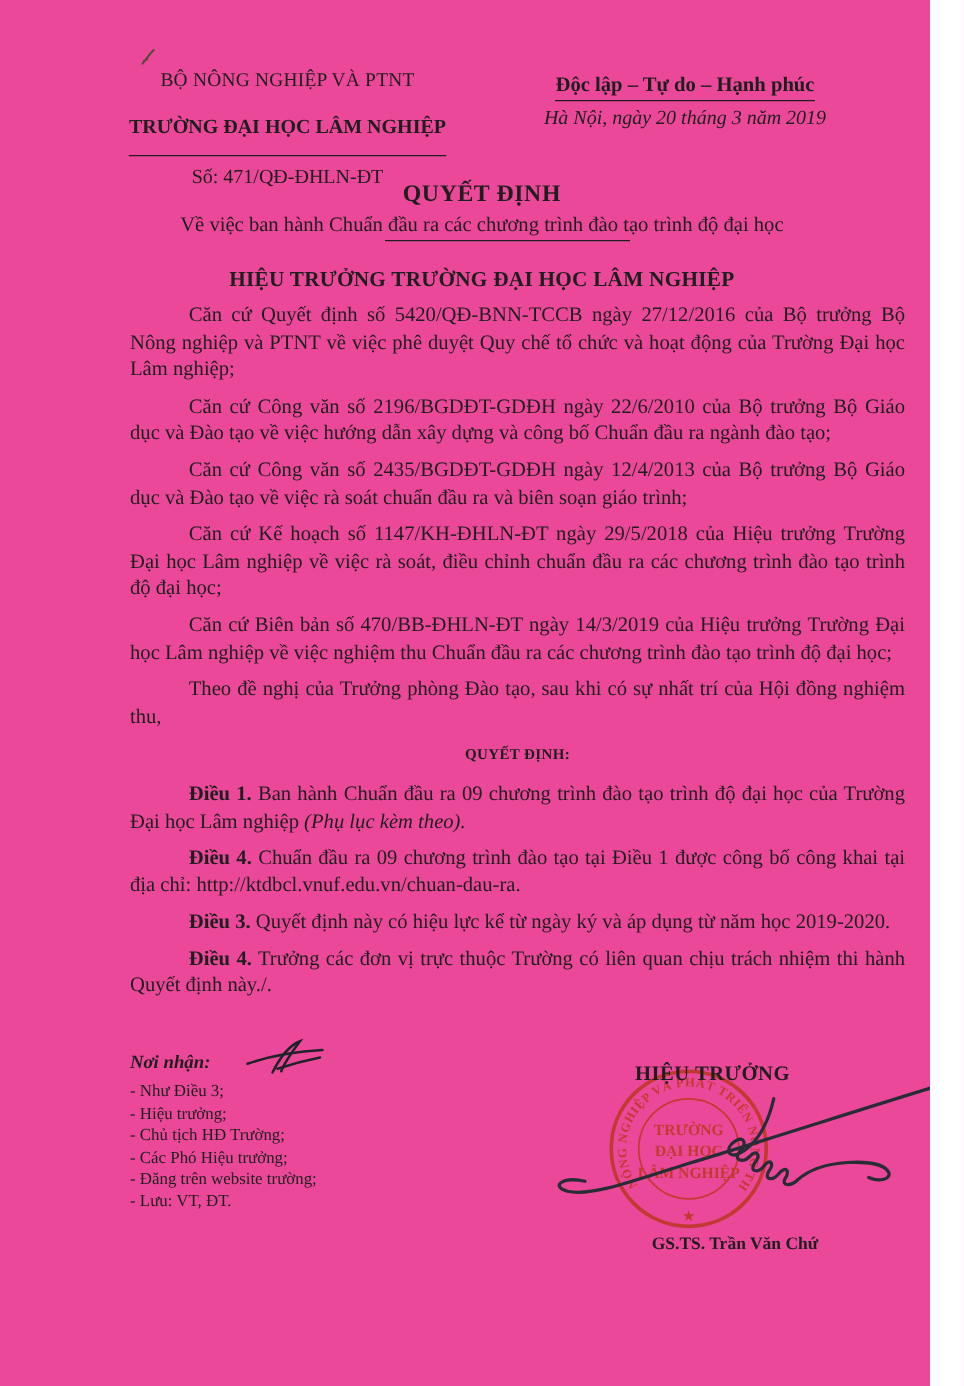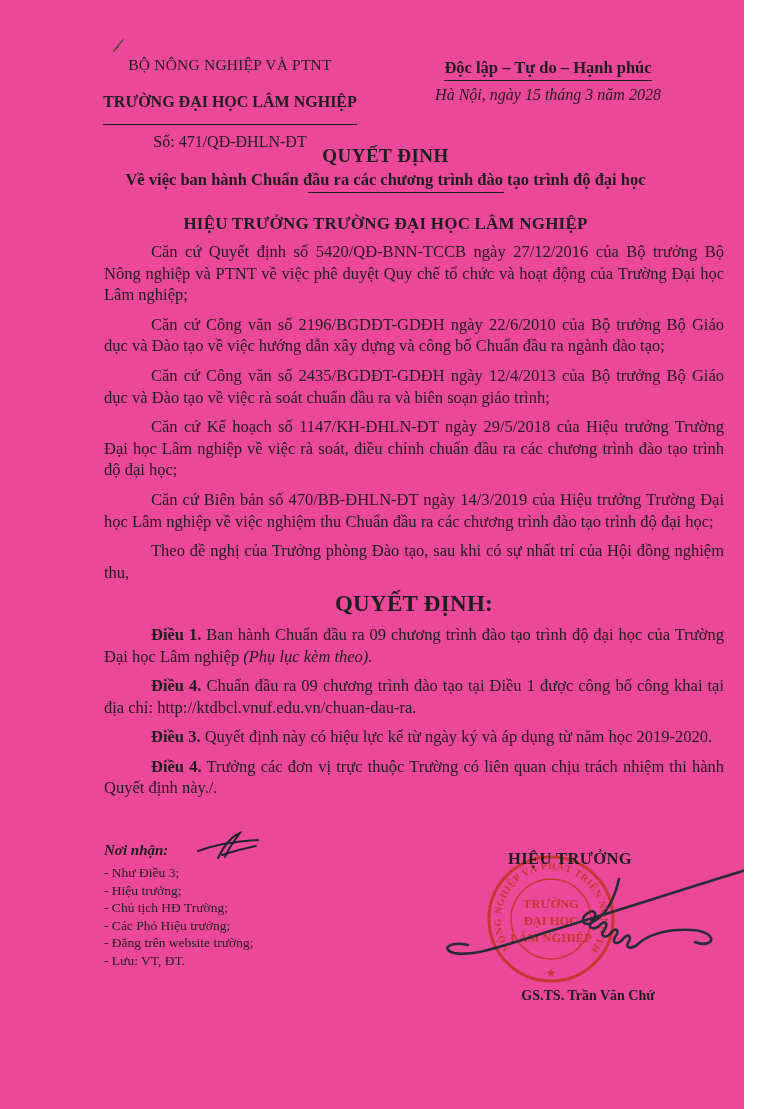--- a/index.html
+++ b/index.html
@@ -12,27 +12,27 @@
   .hl1{font-size:15.5px;letter-spacing:.2px;}
   .hl2{font-size:16px;font-weight:bold;display:inline-block;border-bottom:1.6px solid #1e1e1e;padding-bottom:13px;margin-top:1px;}
   .hl3{font-size:16px;margin-top:8px;}
   .header-right{position:absolute;left:372px;top:54px;width:352px;text-align:center;}
   .hr1{font-size:16px;font-weight:bold;letter-spacing:.2px;}
   .hr2{font-size:16.5px;font-weight:bold;display:inline-block;border-bottom:1.6px solid #1e1e1e;padding-bottom:2px;margin-top:4px;}
   .hr3{font-size:16px;font-style:italic;margin-top:5px;}
   
   .title-block{position:absolute;left:0;top:145px;width:771px;text-align:center;}
   .doc-title{font-size:19px;font-weight:bold;letter-spacing:.5px;}
-  .doc-subtitle{font-size:16.5px;font-weight:bold;margin-top:3px;}
+  .doc-subtitle{font-size:16.5px;font-weight:normal;margin-top:3px;}
   .subtitle-underline{width:196px;border-top:1.6px solid #1e1e1e;margin:2px auto 0;transform:translateX(20px);}
   .issuer{position:absolute;left:0;top:214px;width:771px;text-align:center;font-size:17px;font-weight:bold;letter-spacing:.2px;}
   
   .body{position:absolute;left:104px;top:241px;width:620px;font-size:16.5px;line-height:21.6px;text-align:justify;}
   .body p{margin:0 0 8px;text-indent:47px;}
-  .decision-heading{text-align:center;font-weight:bold;font-size:23px;margin:10px 0 9px;letter-spacing:.3px;}
+  .decision-heading{text-align:center;font-weight:bold;font-size:12px;margin:10px 0 9px;letter-spacing:.3px;}
   .article i{font-style:italic;}
   
   .recipients{position:absolute;left:104px;top:841px;width:260px;}
   .rec-head{font-size:15px;font-weight:bold;font-style:italic;}
   .rec-list{margin-top:5px;}
   .rec-item{font-size:13.5px;line-height:17.6px;}
   .rec-squiggle{position:absolute;left:84px;top:-10px;}
   
   .sig-title{position:absolute;left:420px;top:849px;width:300px;text-align:center;font-weight:bold;font-size:16.5px;z-index:3;letter-spacing:.4px;}
   .stamp{position:absolute;left:480px;top:846px;z-index:1;opacity:.94;}
@@ -52,21 +52,21 @@
   </svg>
 
   <div class="header-left">
     <div class="hl1">BỘ NÔNG NGHIỆP VÀ PTNT</div><br>
     <span class="hl2">TRƯỜNG ĐẠI HỌC LÂM NGHIỆP</span>
     <div class="hl3">Số: 471/QĐ-ĐHLN-ĐT</div>
   </div>
 
   <div class="header-right">
     <span class="hr2">Độc lập – Tự do – Hạnh phúc</span>
-    <div class="hr3">Hà Nội, ngày 15 tháng 3 năm 2028</div>
+    <div class="hr3">Hà Nội, ngày 20 tháng 3 năm 2019</div>
   </div>
 
   <div class="title-block">
     <div class="doc-title">QUYẾT ĐỊNH</div>
     <div class="doc-subtitle">Về việc ban hành Chuẩn đầu ra các chương trình đào tạo trình độ đại học</div>
     <div class="subtitle-underline"></div>
   </div>
 
   <div class="issuer">HIỆU TRƯỞNG TRƯỜNG ĐẠI HỌC LÂM NGHIỆP</div>
 

